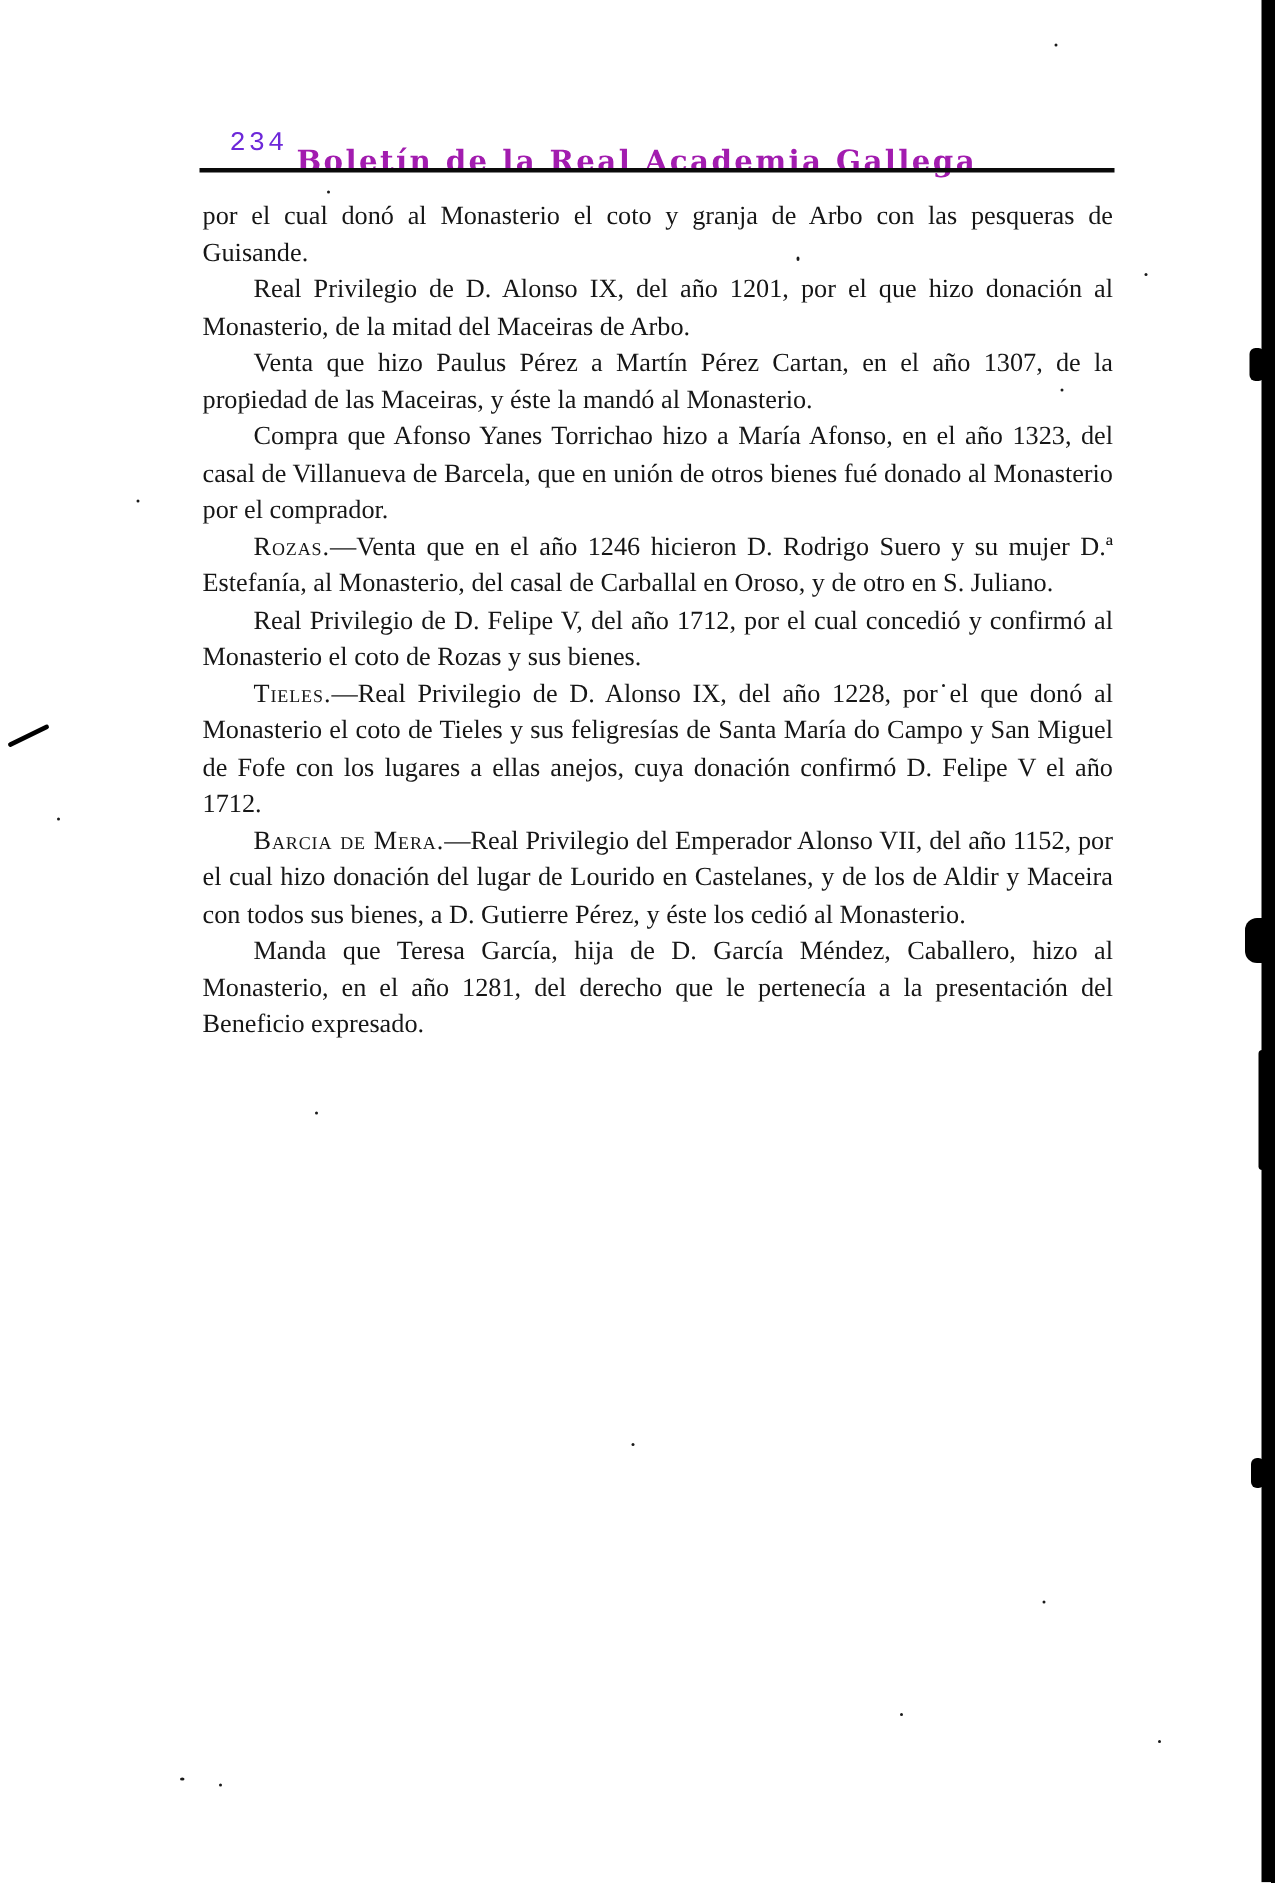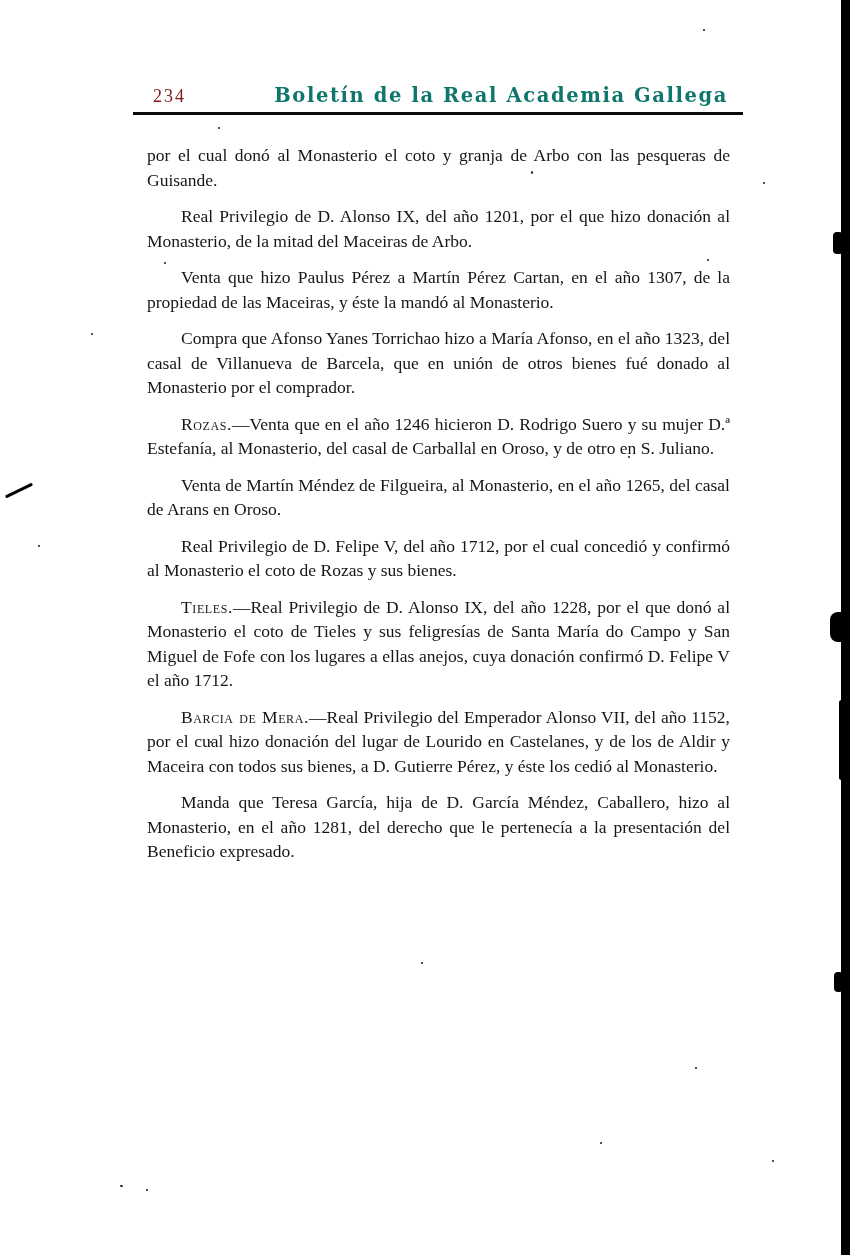--- a/index.html
+++ b/index.html
@@ -24,34 +24,35 @@
     top: 84px;
     width: 607px;
     height: 26px;
   }
   .page-number {
     position: absolute;
     left: 18px;
     top: 2px;
     font-size: 18px;
     letter-spacing: 2px;
-    color: #7f1d1d;
+    color: #6d28d9;
+    font-family: Liberation Mono, monospace;
   }
   .journal-title {
     position: absolute;
     left: 0;
     right: 0;
     top: 0;
-    margin: 0;
-    text-align: right;
+    margin: 12px;
+    text-align: center;
     transform: translateX(-14px);
     font-size: 19.5px;
     font-weight: bold;
     letter-spacing: 1.6px;
-    color: #0f766e;
+    color: #a21caf;
     font-family: "DejaVu Serif", "Liberation Serif", serif;
     white-space: nowrap;
   }
   .header-rule {
     position: absolute;
     left: 133px;
     top: 112px;
     width: 610px;
     height: 0;
     border-top: 3px solid #0a0a0a;
@@ -62,21 +63,21 @@
     position: absolute;
     left: 135px;
     top: 131px;
     width: 607px;
     font-size: 17.5px;
     line-height: 24.5px;
     text-align: justify;
     color: #161616;
   }
   .para {
-    margin: 12px;
+    margin: 0;
     text-indent: 34px;
   }
   .para.no-indent {
     text-indent: 0;
   }
   .lead {
     font-variant: small-caps;
     letter-spacing: 0.6px;
   }
 
@@ -150,21 +151,20 @@
 
   <p class="para"><span class="lead"></span><span class="ptext">Real Privilegio de D. Alonso IX, del año 1201, por el que hizo donación al Monasterio, de la mitad del Maceiras de Arbo.</span></p>
 
 
   <p class="para"><span class="lead"></span><span class="ptext">Venta que hizo Paulus Pérez a Martín Pérez Cartan, en el año 1307, de la propiedad de las Maceiras, y éste la mandó al Monasterio.</span></p>
 
   <p class="para"><span class="lead"></span><span class="ptext">Compra que Afonso Yanes Torrichao hizo a María Afonso, en el año 1323, del casal de Villanueva de Barcela, que en unión de otros bienes fué donado al Monasterio por el comprador.</span></p>
 
   <p class="para"><span class="lead">Rozas.</span><span class="ptext">—Venta que en el año 1246 hicieron D. Rodrigo Suero y su mujer D.ª Estefanía, al Monasterio, del casal de Carballal en Oroso, y de otro en S. Juliano.</span></p>
 
-  <p class="para"><span class="lead"></span><span class="ptext">Venta de Martín Méndez de Filgueira, al Monasterio, en el año 1265, del casal de Arans en Oroso.</span></p>
 
   <p class="para"><span class="lead"></span><span class="ptext">Real Privilegio de D. Felipe V, del año 1712, por el cual concedió y confirmó al Monasterio el coto de Rozas y sus bienes.</span></p>
 
   <p class="para"><span class="lead">Tieles.</span><span class="ptext">—Real Privilegio de D. Alonso IX, del año 1228, por el que donó al Monasterio el coto de Tieles y sus feligresías de Santa María do Campo y San Miguel de Fofe con los lugares a ellas anejos, cuya donación confirmó D. Felipe V el año 1712.</span></p>
 
   <p class="para"><span class="lead">Barcia de Mera.</span><span class="ptext">—Real Privilegio del Emperador Alonso VII, del año 1152, por el cual hizo donación del lugar de Lourido en Castelanes, y de los de Aldir y Maceira con todos sus bienes, a D. Gutierre Pérez, y éste los cedió al Monasterio.</span></p>
 
 
 
 

